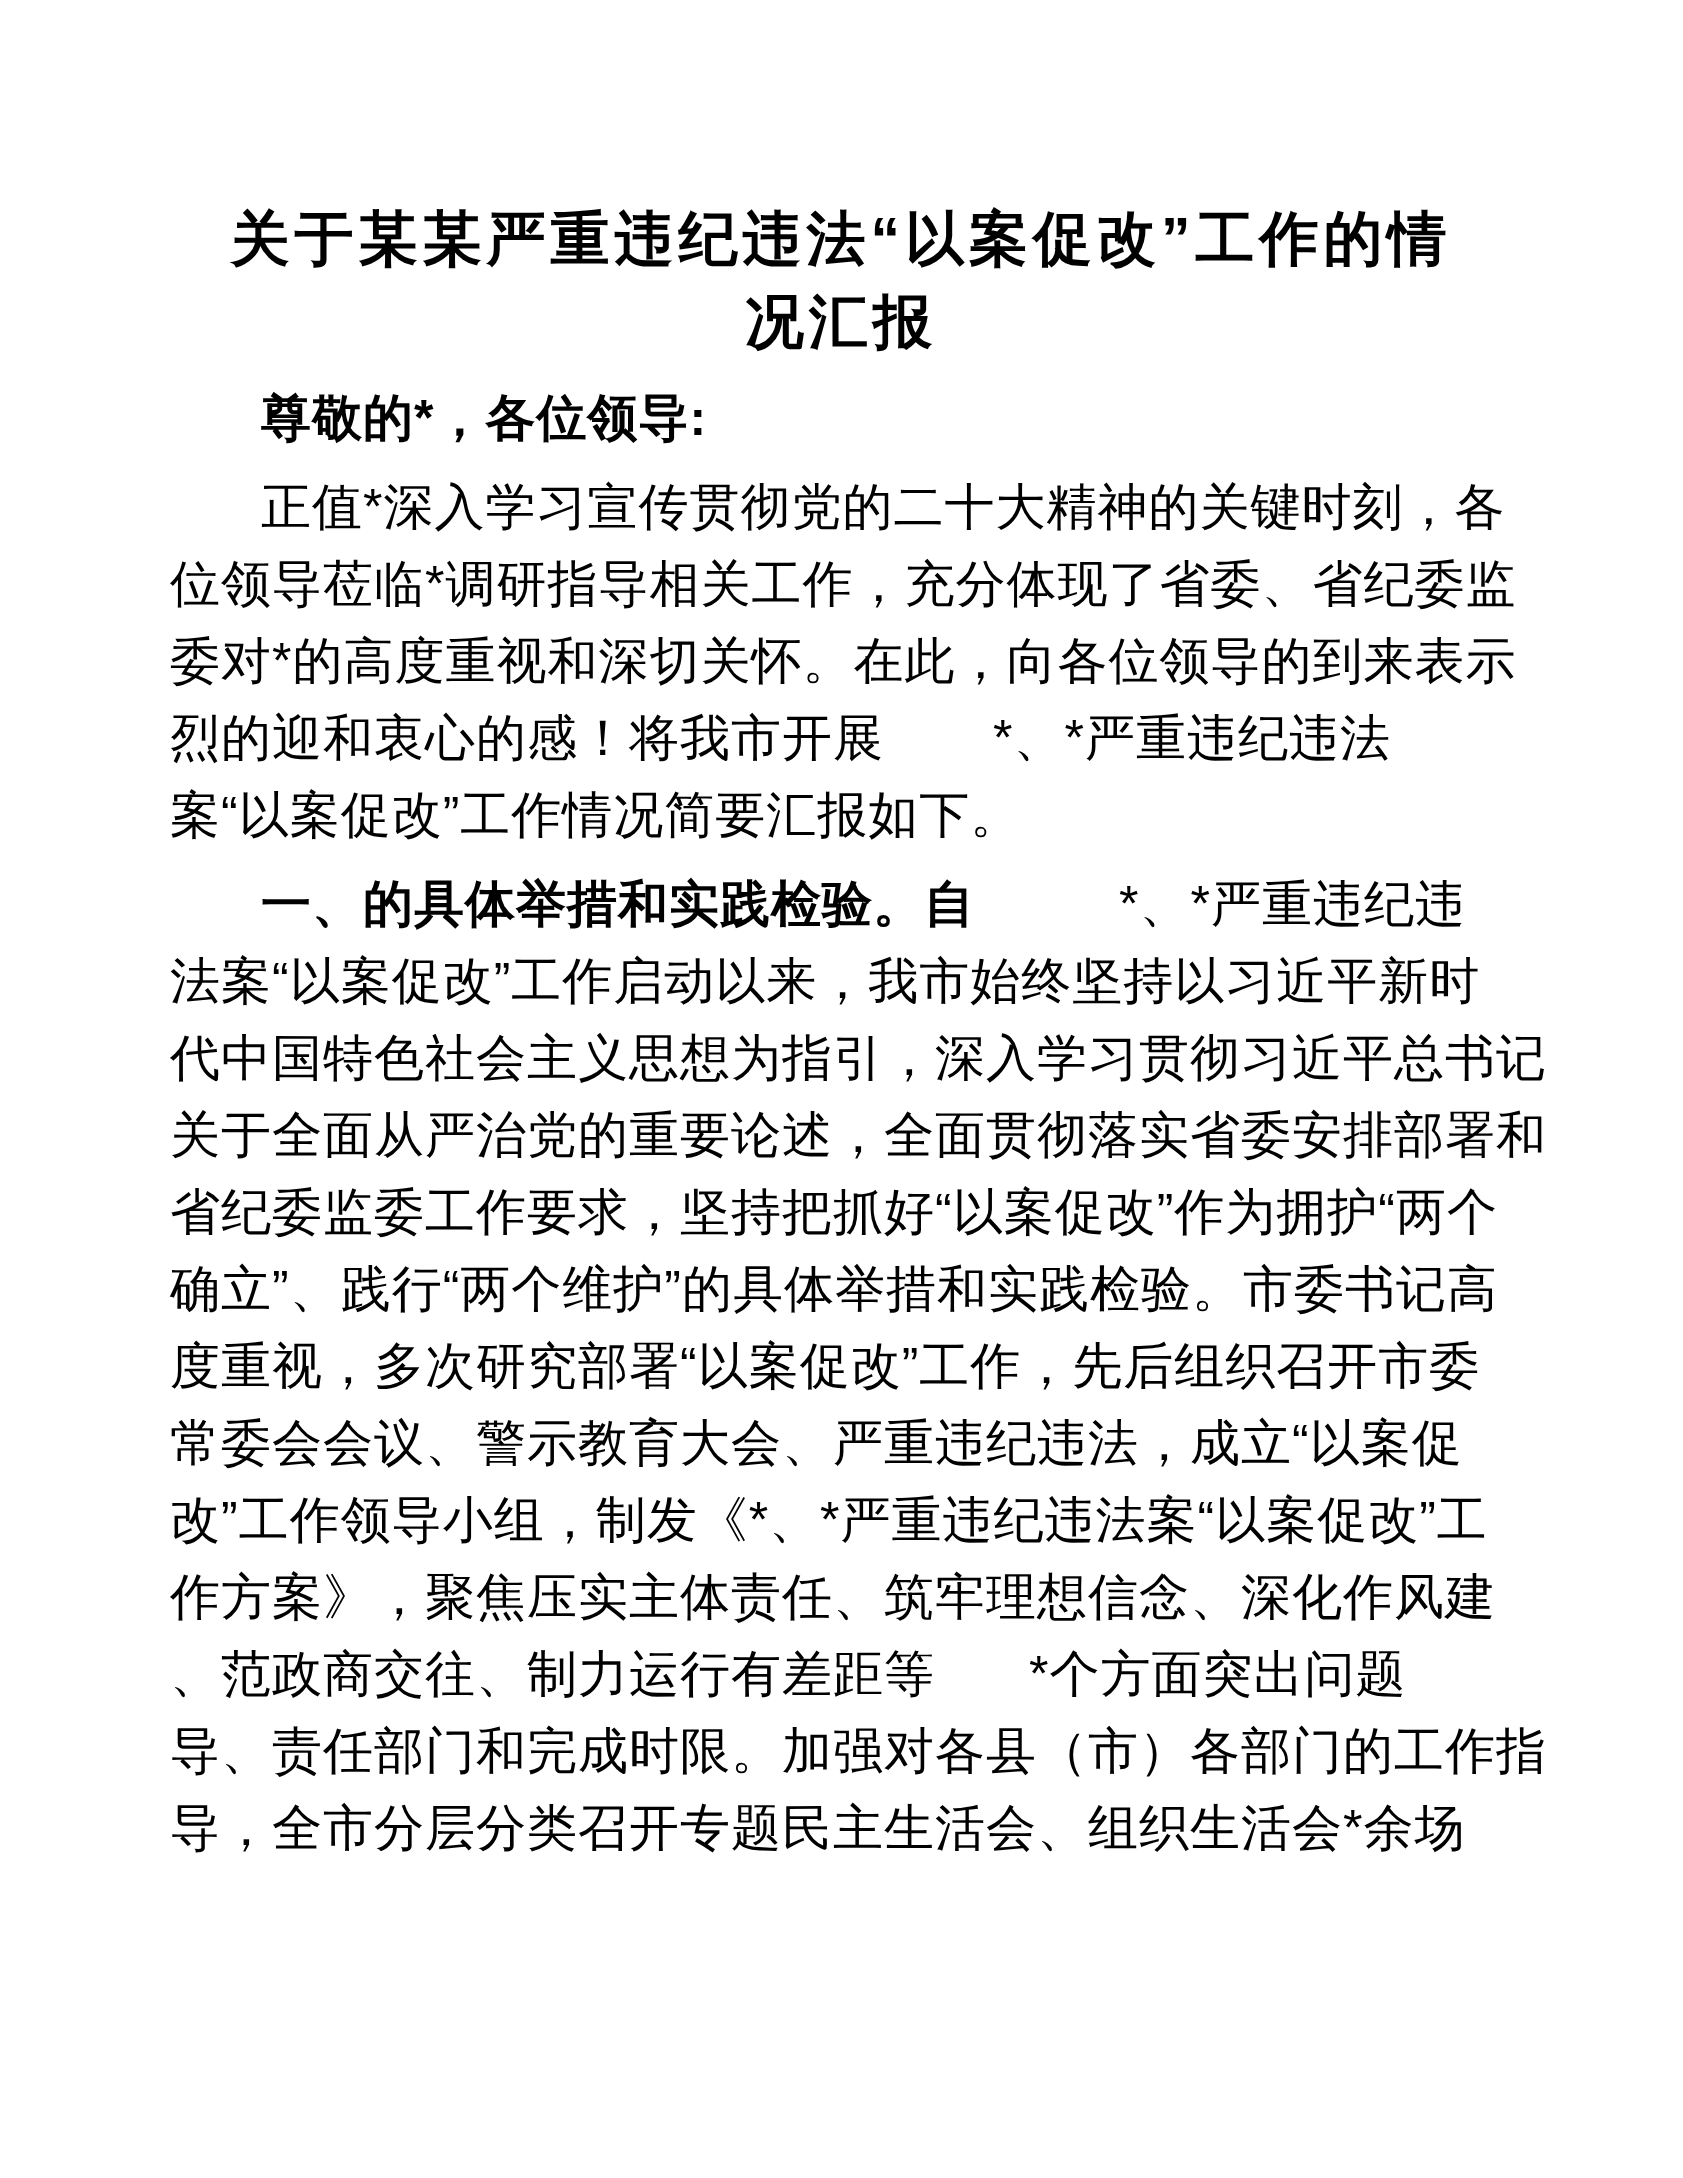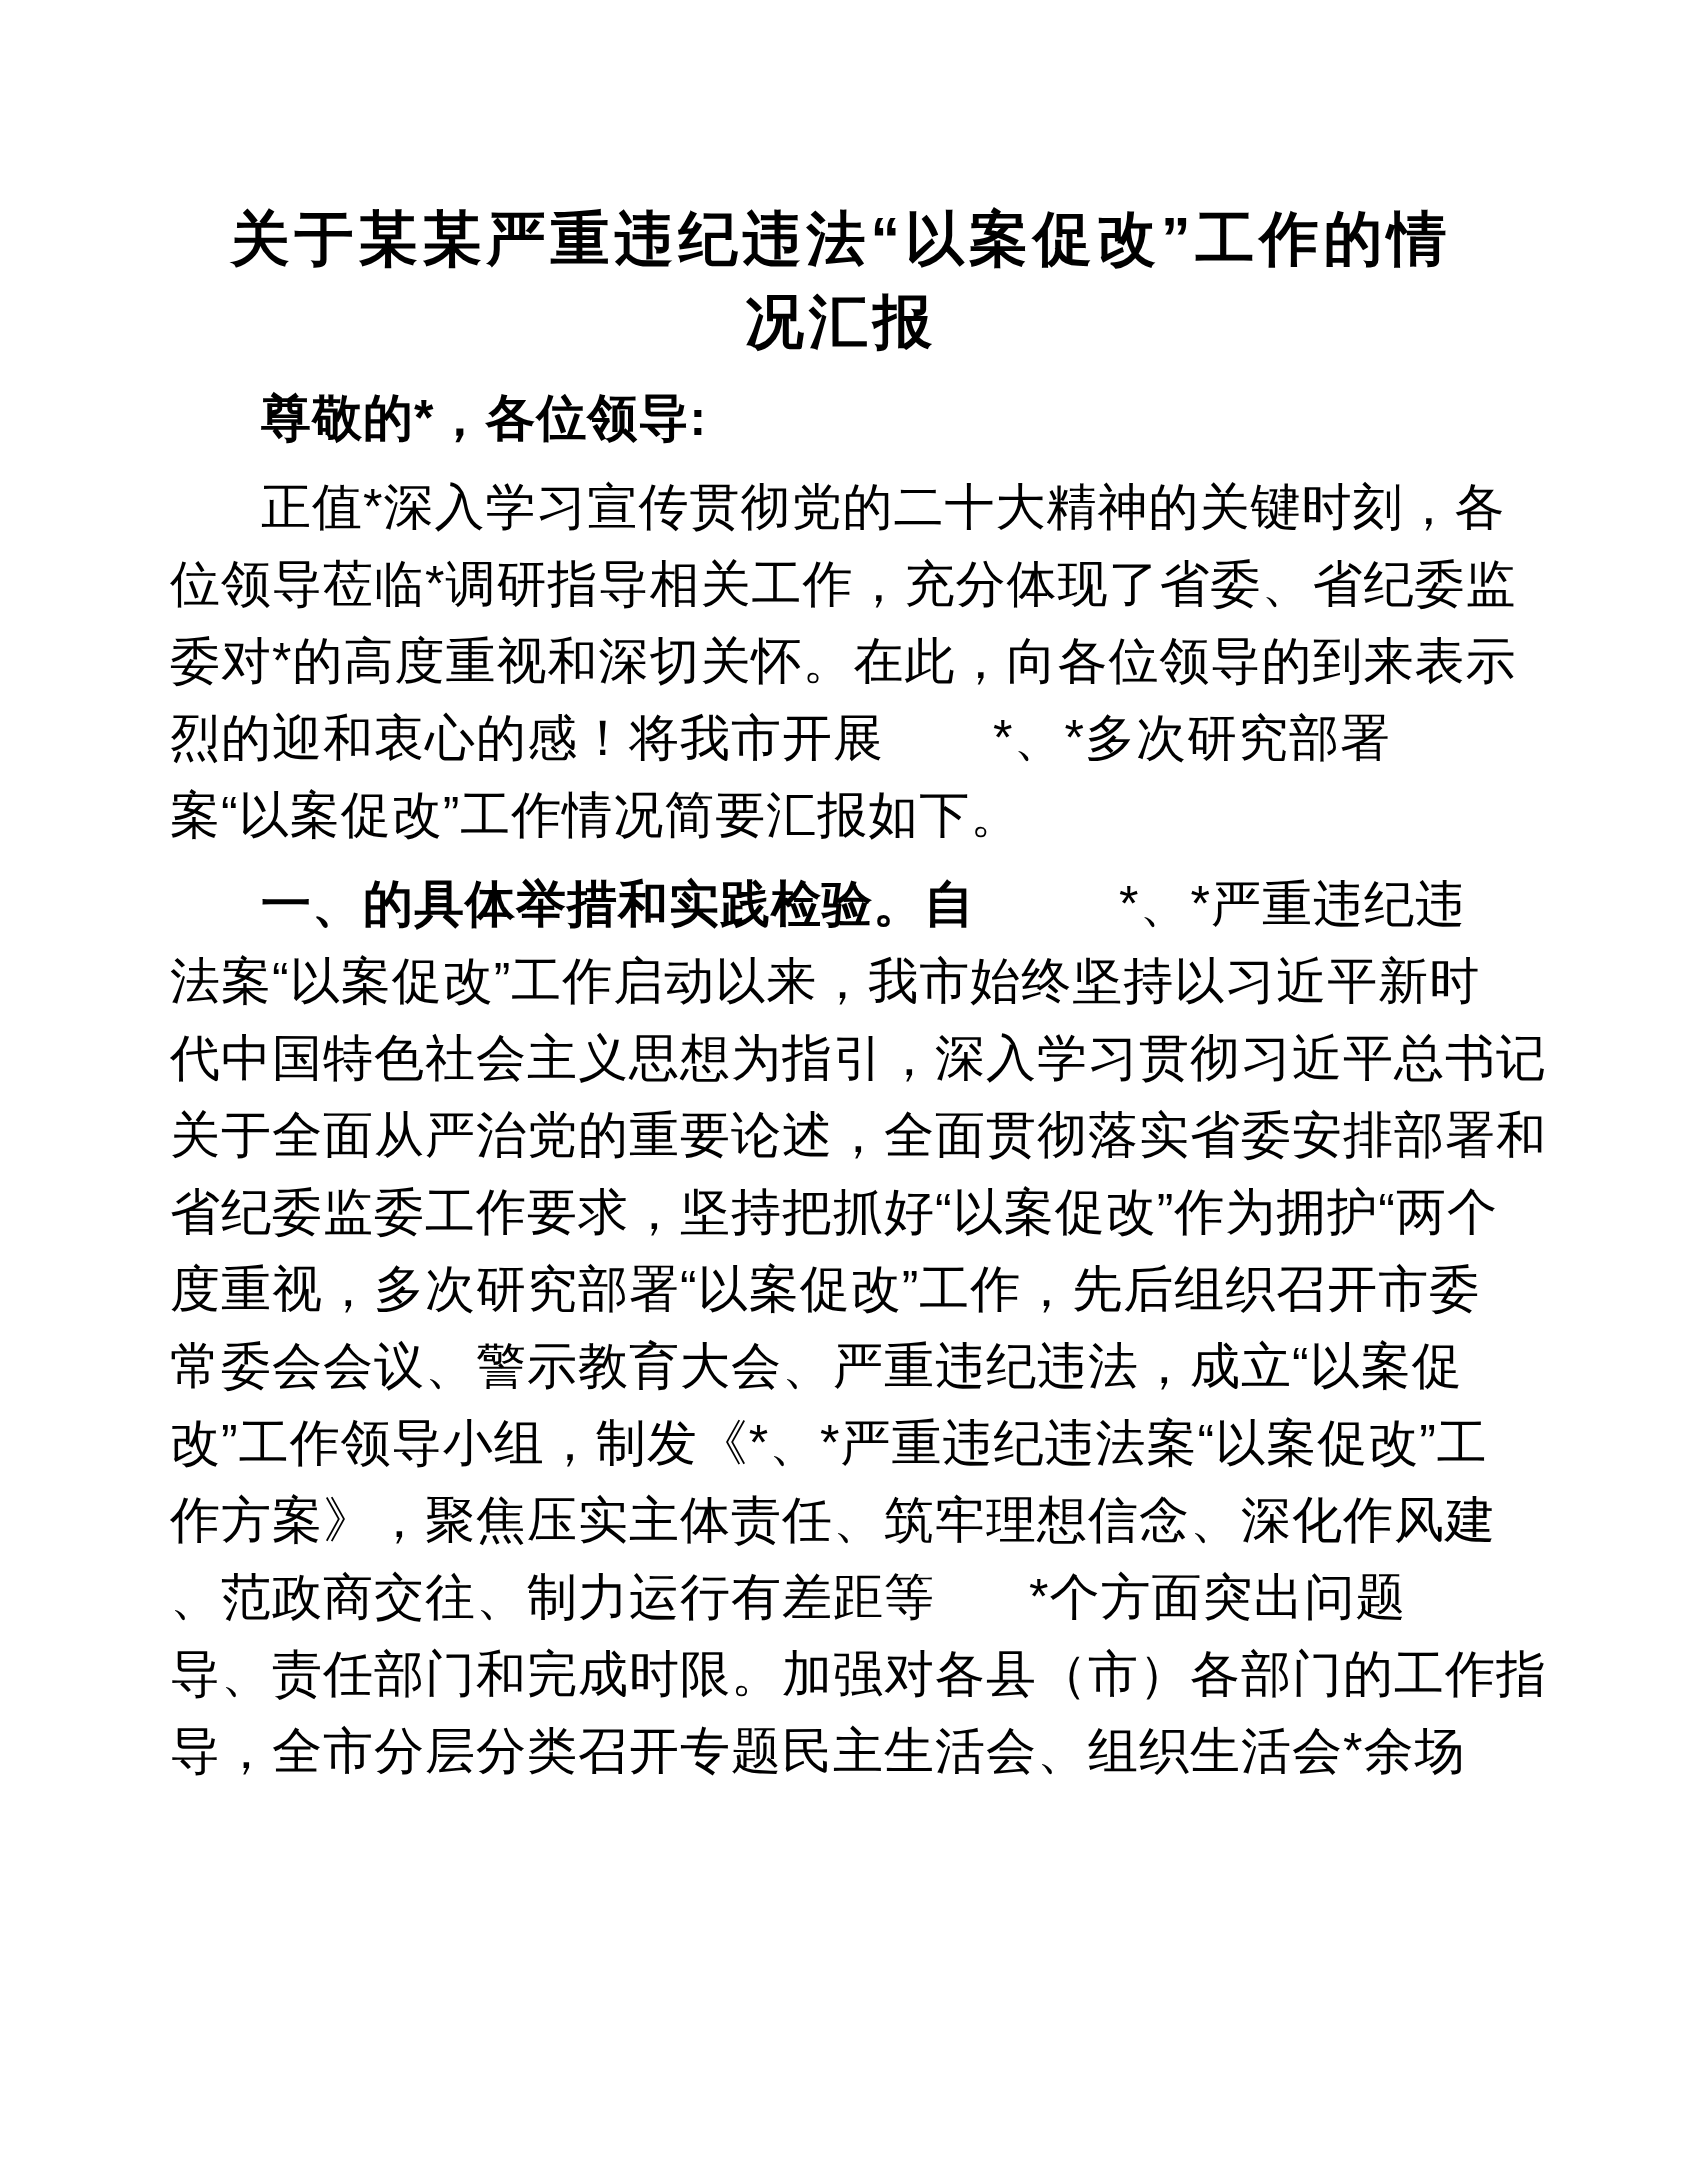--- a/index.html
+++ b/index.html
@@ -66,27 +66,28 @@
 <div class="page">
   <div class="doc-title">
     <div class="title-line">关于某某严重违纪违法“以案促改”工作的情</div>
     <div class="title-line">况汇报</div>
   </div>
   <div class="doc-body">
       <div class="line indent"><span class="bold">尊敬的*，各位领导:</span></div>
       <div class="line indent para-start"><span>正值*深入学习宣传贯彻党的二十大精神的关键时刻，各</span></div>
       <div class="line"><span>位领导莅临*调研指导相关工作，充分体现了省委、省纪委监</span></div>
       <div class="line"><span>委对*的高度重视和深切关怀。在此，向各位领导的到来表示</span></div>
-      <div class="line"><span>烈的迎和衷心的感！将我市开展</span><span class="gap" style="width: 109px;"></span><span>*、*多次研究部署</span></div>
+      <div class="line"><span>烈的迎和衷心的感！将我市开展</span><span class="gap" style="width: 109px;"></span><span>*、*严重违纪违法</span></div>
       <div class="line"><span>案“以案促改”工作情况简要汇报如下。</span></div>
       <div class="line indent para-start"><span class="bold">一、的具体举措和实践检验。自</span><span class="gap" style="width: 144px;"></span><span>*、*严重违纪违</span></div>
       <div class="line"><span>法案“以案促改”工作启动以来，我市始终坚持以习近平新时</span></div>
       <div class="line"><span>代中国特色社会主义思想为指引，深入学习贯彻习近平总书记</span></div>
       <div class="line"><span>关于全面从严治党的重要论述，全面贯彻落实省委安排部署和</span></div>
       <div class="line"><span>省纪委监委工作要求，坚持把抓好“以案促改”作为拥护“两个</span></div>
+      <div class="line"><span>确立”、践行“两个维护”的具体举措和实践检验。市委书记高</span></div>
       <div class="line"><span>度重视，多次研究部署“以案促改”工作，先后组织召开市委</span></div>
       <div class="line"><span>常委会会议、警示教育大会、严重违纪违法，成立“以案促</span></div>
       <div class="line"><span>改”工作领导小组，制发《*、*严重违纪违法案“以案促改”工</span></div>
       <div class="line"><span>作方案》，聚焦压实主体责任、筑牢理想信念、深化作风建</span></div>
       <div class="line"><span>、范政商交往、制力运行有差距等</span><span class="gap" style="width: 94px;"></span><span>*个方面突出问题</span></div>
       <div class="line"><span>导、责任部门和完成时限。加强对各县（市）各部门的工作指</span></div>
       <div class="line"><span>导，全市分层分类召开专题民主生活会、组织生活会*余场</span></div>
     </div>
 </div>
 

